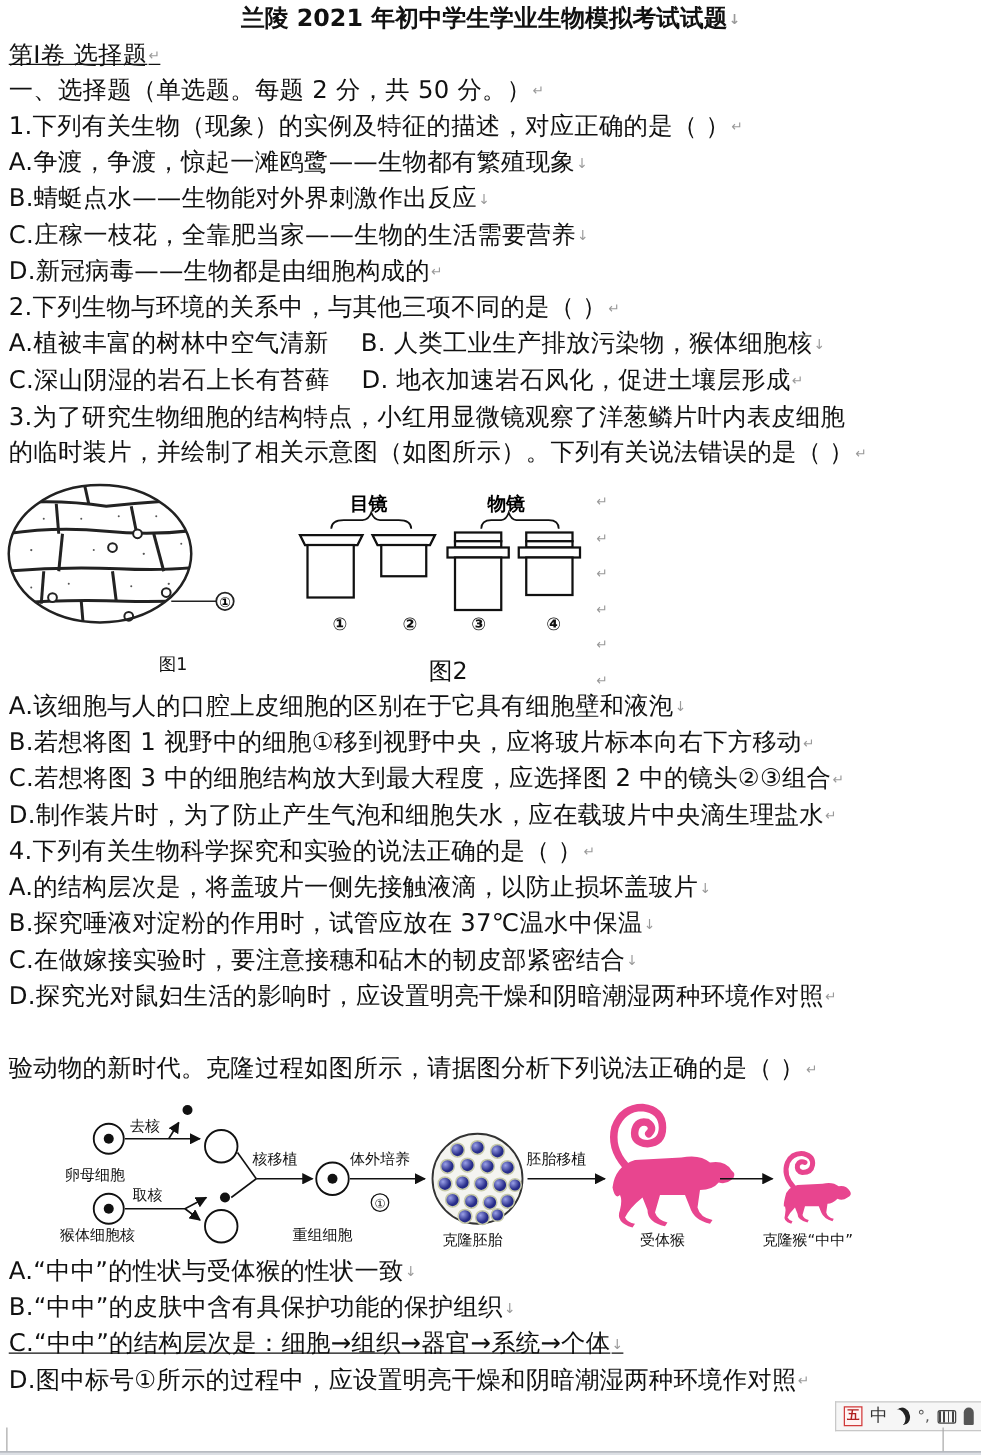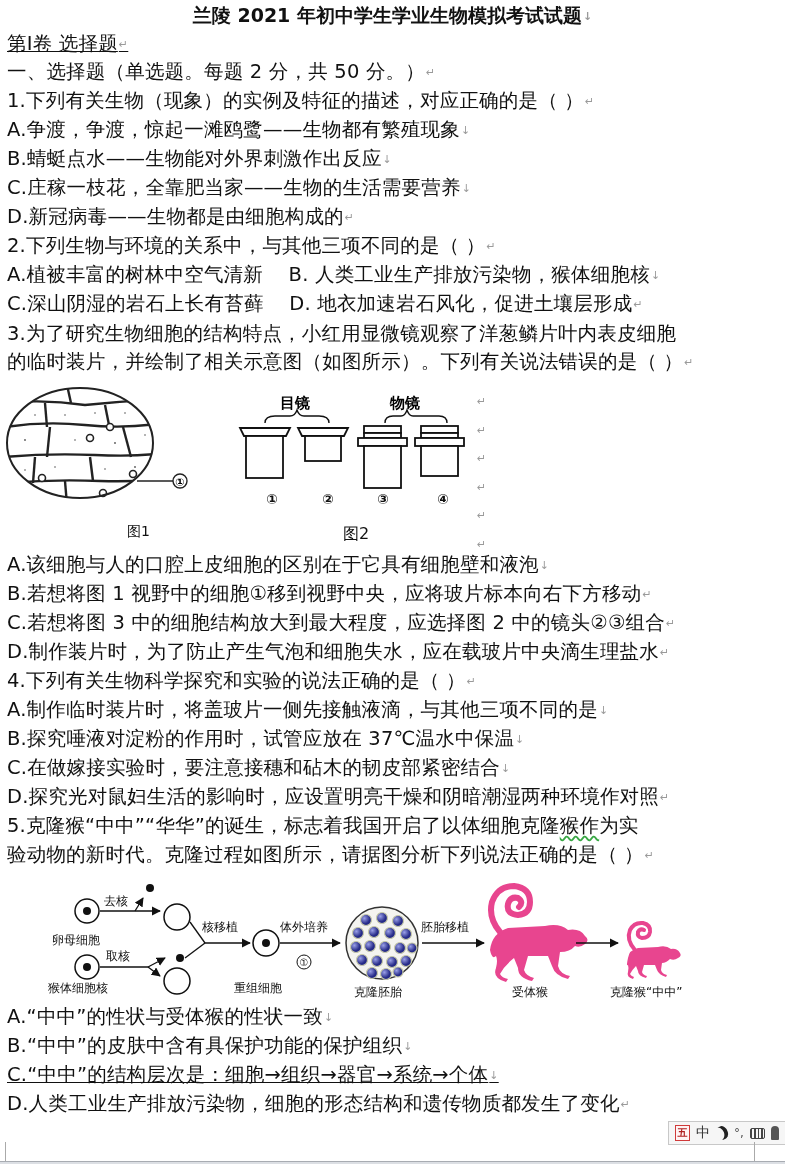--- a/index.html
+++ b/index.html
@@ -128,44 +128,43 @@
         <rect x="180" y="50" width="49" height="8"></rect>
         <rect x="186" y="58" width="37" height="30"></rect>
       </g>
       <g font-size="14" font-weight="bold" font-family="DejaVu Sans, sans-serif" text-anchor="middle" fill="#111">
         <text x="37" y="116">①</text>
         <text x="93" y="116">②</text>
         <text x="148" y="116">③</text>
         <text x="208" y="116">④</text>
       </g>
     </svg>
-    <div style="position:absolute; left:108px; top:136px; font-size:16px;">图2</div>
+    <div style="position:absolute; left:108px; top:136px; font-size:19px;">图2</div>
   </div>
 
   <div style="position:absolute; left:477px; top:388px; width:10px; font-size:11px; color:#9a9a9a; line-height:28.5px;">
     <div>↵</div>
       <div>↵</div>
       <div>↵</div>
       <div>↵</div>
       <div>↵</div>
       <div>↵</div>
   </div>
 
   <div class="line" style="top:551px;"><span>A.该细胞与人的口腔上皮细胞的区别在于它具有细胞壁和液泡</span><span class="mark">↓</span></div>
   <div class="line" style="top:580px;"><span>B.若想将图 1 视野中的细胞①移到视野中央，应将玻片标本向右下方移动</span><span class="mark">↵</span></div>
   <div class="line" style="top:609px;"><span>C.若想将图 3 中的细胞结构放大到最大程度，应选择图 2 中的镜头②③组合</span><span class="mark">↵</span></div>
   <div class="line" style="top:638px;"><span>D.制作装片时，为了防止产生气泡和细胞失水，应在载玻片中央滴生理盐水</span><span class="mark">↵</span></div>
 
   <div class="line" style="top:667px;"><span>4.下列有关生物科学探究和实验的说法正确的是（          ）</span><span class="mark">↵</span></div>
-  <div class="line" style="top:696px;"><span>A.制作临时装片时，将盖玻片一侧先接触液滴，与其他三项不同的是</span><span class="mark">↓</span></div>
+  <div class="line" style="top:696px;"><span>A.的结构层次是，将盖玻片一侧先接触液滴，以防止损坏盖玻片</span><span class="mark">↓</span></div>
   <div class="line" style="top:725px;"><span>B.探究唾液对淀粉的作用时，试管应放在 37℃温水中保温</span><span class="mark">↓</span></div>
   <div class="line" style="top:754px;"><span>C.在做嫁接实验时，要注意接穗和砧木的韧皮部紧密结合</span><span class="mark">↓</span></div>
   <div class="line" style="top:783px;"><span>D.探究光对鼠妇生活的影响时，应设置明亮干燥和阴暗潮湿两种环境作对照</span><span class="mark">↵</span></div>
 
-  <div class="line" style="top:812px;"><span>5.克隆猴“中中”“华华”的诞生，标志着我国开启了以体细胞克隆</span><span class="wavy">猴作</span><span>为实</span></div>
   <div class="line" style="top:841px;"><span>验动物的新时代。克隆过程如图所示，请据图分析下列说法正确的是（          ）</span><span class="mark">↵</span></div>
 
   <div class="fig" style="left:40px; top:878px;">
     <svg width="660" height="125" viewBox="0 0 660 125">
       <defs>
         <marker id="ar" viewBox="0 0 10 10" refX="9" refY="5" markerWidth="7" markerHeight="7" orient="auto">
             <path d="M0 0 L10 5 L0 10 z" fill="#111"></path>
           </marker>
         <radialGradient id="cellg" cx="35%" cy="35%">
             <stop offset="0" stop-color="#9aa0e8"></stop>
@@ -244,21 +243,21 @@
           <path d="M595 72 Q586 62 590 52 Q594 44 603 45 Q611 47 610 54 Q609 60 602 60 Q597 59 598 54 Q600 50 604 52" fill="none" stroke="#e8458f" stroke-width="4" stroke-linecap="round"></path>
         </g>
         <text x="570" y="118">克隆猴“中中”</text>
       </g>
     </svg>
   </div>
 
   <div class="line" style="top:1003px;"><span>A.“中中”的性状与受体猴的性状一致</span><span class="mark">↓</span></div>
   <div class="line" style="top:1032px;"><span>B.“中中”的皮肤中含有具保护功能的保护组织</span><span class="mark">↓</span></div>
   <div class="line" style="top:1061px;text-decoration:underline;"><span>C.“中中”的结构层次是：细胞→组织→器官→系统→个体</span><span class="mark">↓</span></div>
-  <div class="line" style="top:1090px;"><span>D.人类工业生产排放污染物，细胞的形态结构和遗传物质都发生了变化</span><span class="mark">↵</span></div>
+  <div class="line" style="top:1090px;"><span>D.图中标号①所示的过程中，应设置明亮干燥和阴暗潮湿两种环境作对照</span><span class="mark">↵</span></div>
 
   <div class="ime">
     <span class="wubi">五</span>
     <span class="zh">中</span>
     <span class="moon"></span>
     <span class="punct">°,</span>
     <span class="kbd"></span>
     <span class="user"></span>
   </div>
 

